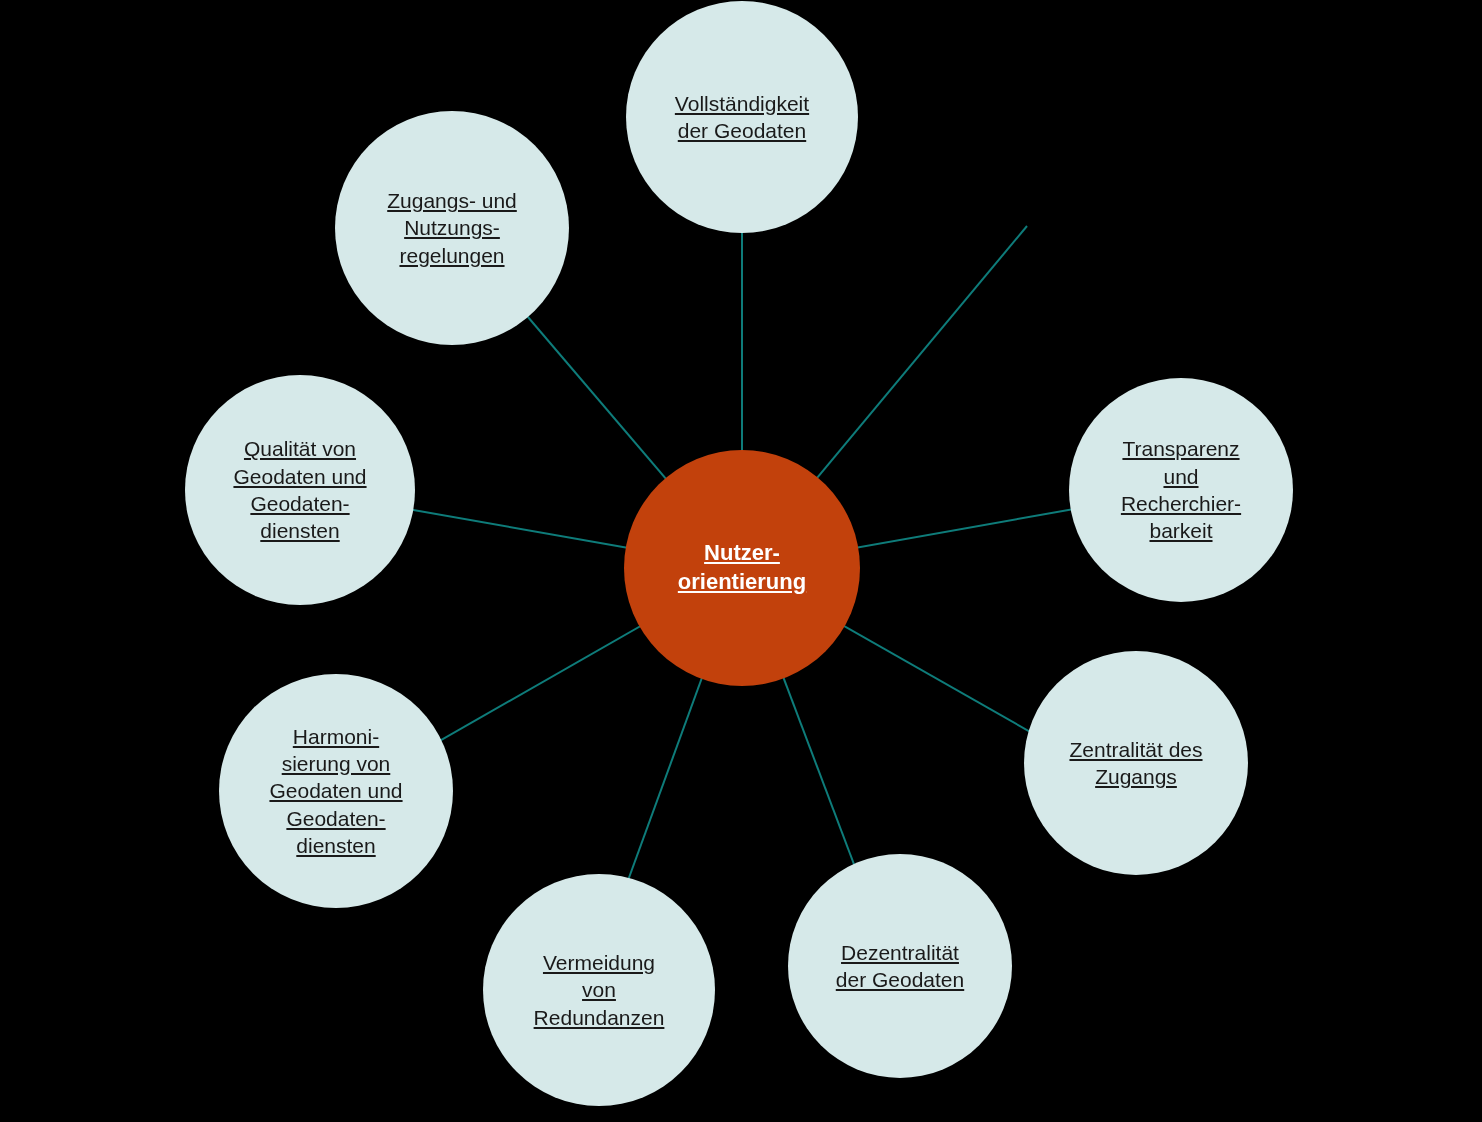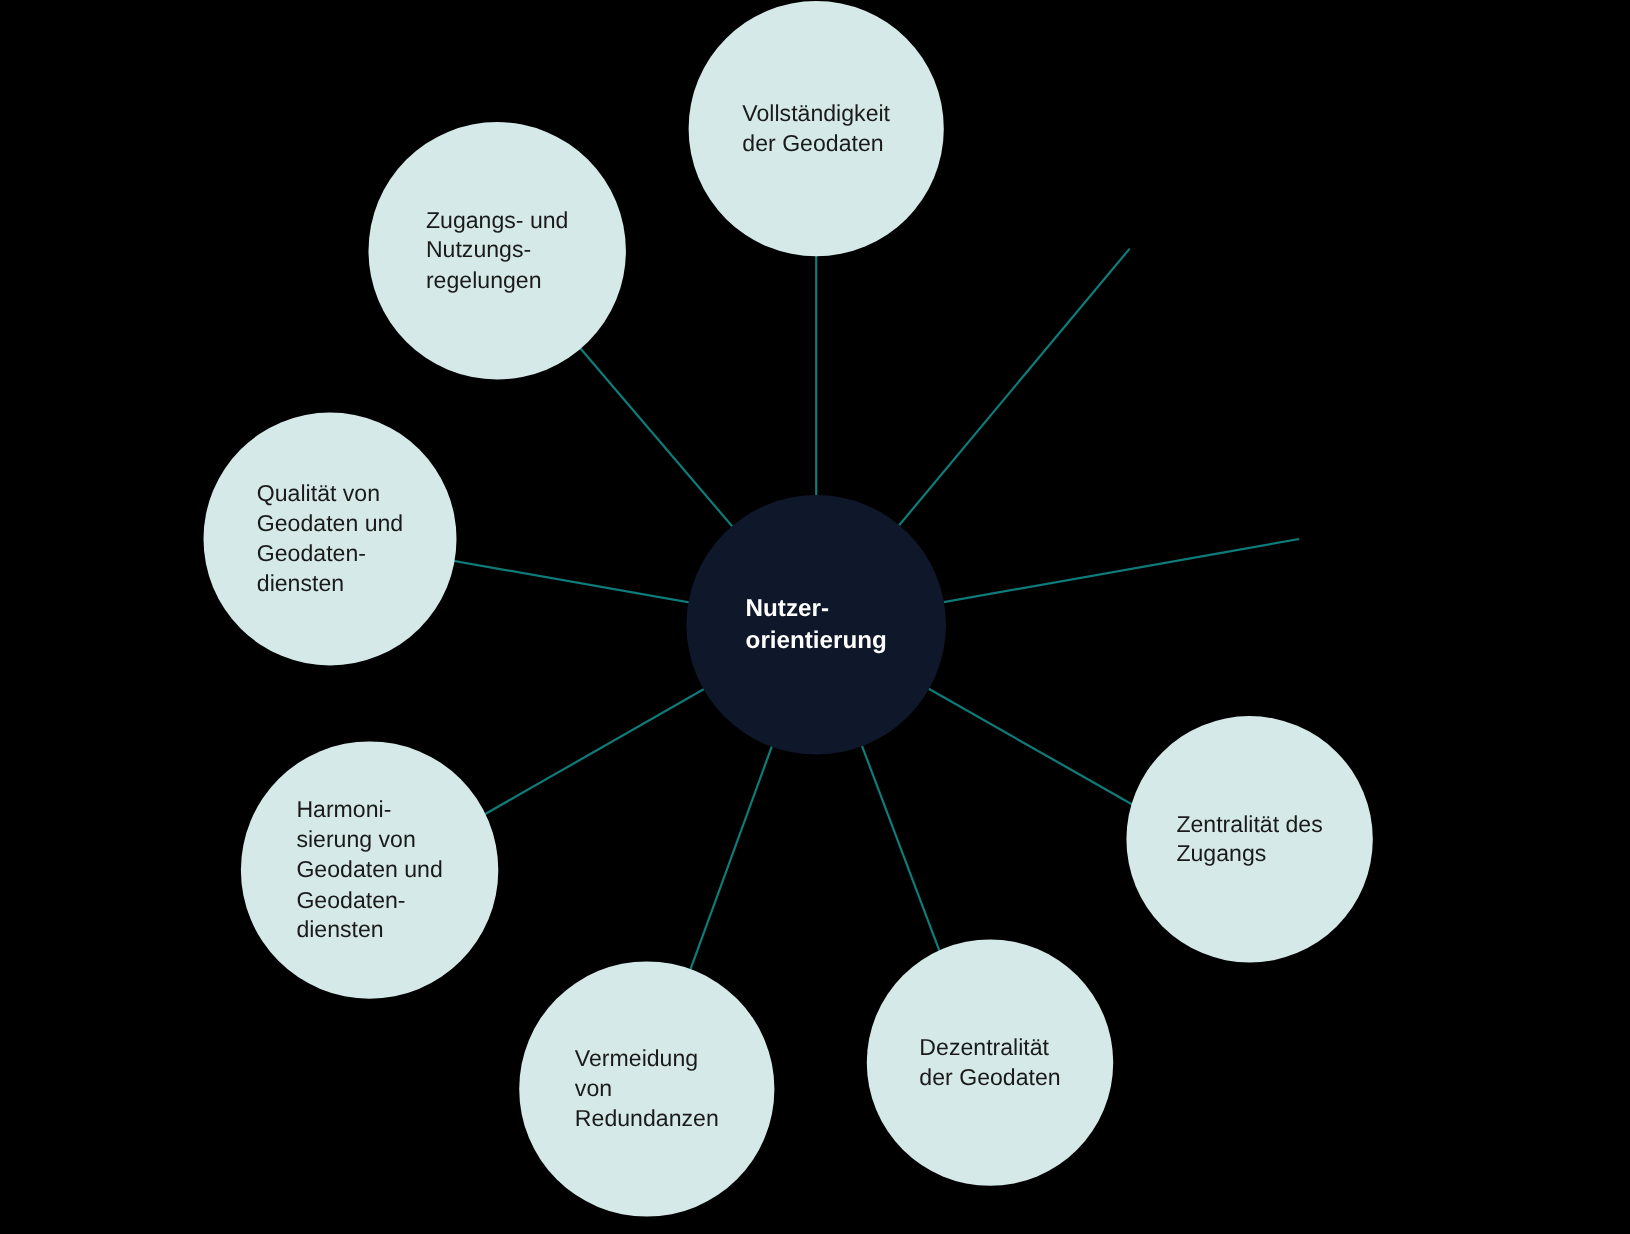--- a/index.html
+++ b/index.html
@@ -22,43 +22,44 @@
     left: 0; top: 0;
     width: 1482px; height: 1122px;
   }
   .node {
     position: absolute;
     border-radius: 50%;
     background: #d6e9e9;
     display: flex;
     align-items: center;
     justify-content: center;
-    text-align: left;
+    text-align: center;
     color: #1a1a1a;
     font-size: 21px;
     line-height: 1.3;
+    text-decoration: underline;
   }
   .node .label {
     white-space: pre-line;
     padding: 0 14px;
   }
   .node.center {
-    background: #0f172a;
+    background: #c2410c;
     color: #ffffff;
     font-weight: bold;
     font-size: 22px;
   }
 
   
   .n-vollstaendigkeit { left: 626px;  top: 1px;   width: 232px; height: 232px; }
   .n-mehrfachnutzung  { left: 911px;  top: 110px; width: 232px; height: 232px; }
   .n-transparenz      { left: 1069px; top: 378px; width: 224px; height: 224px; }
   .n-zentralitaet     { left: 1024px; top: 651px; width: 224px; height: 224px; }
   .n-dezentralitaet   { left: 788px;  top: 854px; width: 224px; height: 224px; }
-  .n-vermeidung       { left: 472px;  top: 874px; width: 232px; height: 232px; }
+  .n-vermeidung       { left: 483px;  top: 874px; width: 232px; height: 232px; }
   .n-harmonisierung   { left: 219px;  top: 674px; width: 234px; height: 234px; }
   .n-qualitaet        { left: 185px;  top: 375px; width: 230px; height: 230px; }
   .n-zugangs          { left: 335px;  top: 111px; width: 234px; height: 234px; }
   .n-center           { left: 624px;  top: 450px; width: 236px; height: 236px; }
 </style>
 </head>
 <body>
 
 <div class="canvas">
 
@@ -73,20 +74,26 @@
     <line x1="742" y1="568" x2="300" y2="490" stroke="#0e7c7a" stroke-width="2"></line>
     <line x1="742" y1="568" x2="452" y2="228" stroke="#0e7c7a" stroke-width="2"></line>
   </svg>
 
   <div class="node n-vollstaendigkeit">
     <span class="label">Vollständigkeit
 der Geodaten</span>
   </div>
 
 
+  <div class="node n-transparenz">
+    <span class="label">Transparenz
+und
+Recherchier-
+barkeit</span>
+  </div>
 
   <div class="node n-zentralitaet">
     <span class="label">Zentralität des
 Zugangs</span>
   </div>
 
   <div class="node n-dezentralitaet">
     <span class="label">Dezentralität
 der Geodaten</span>
   </div>

